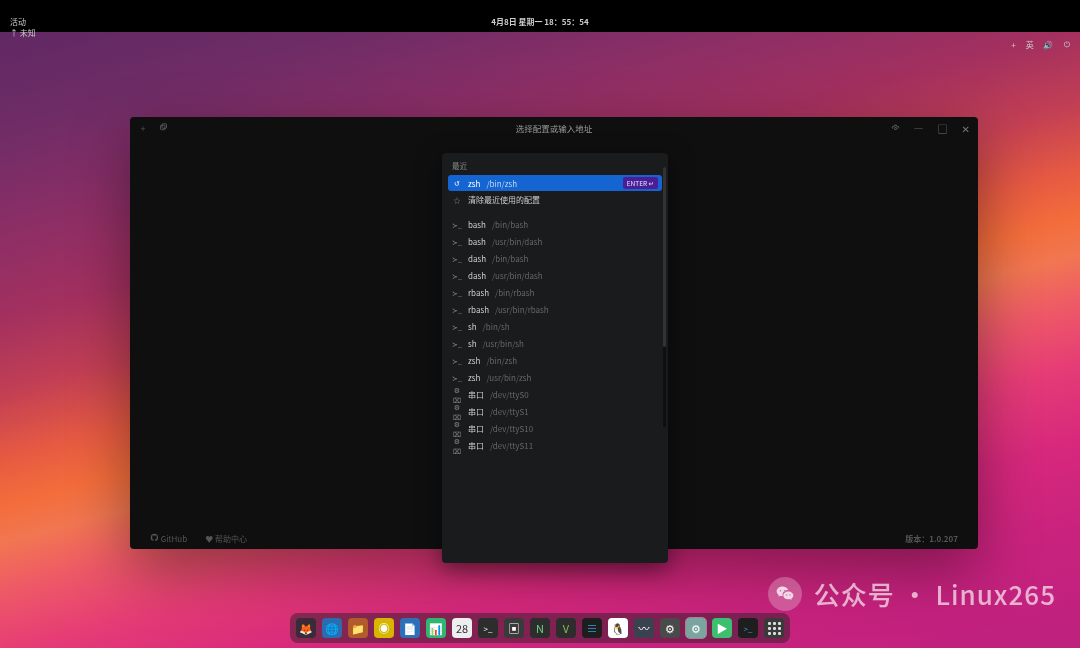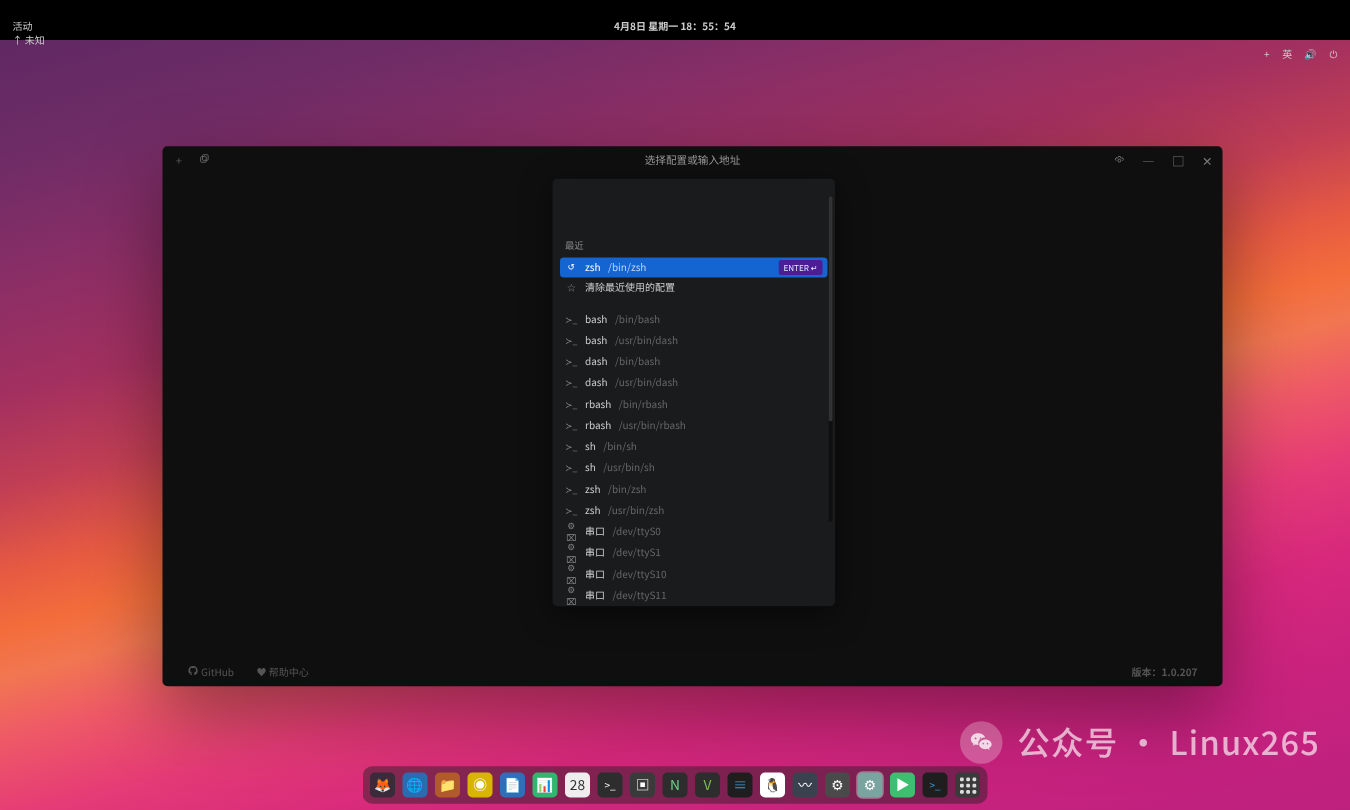--- a/index.html
+++ b/index.html
@@ -42,25 +42,24 @@
 
     .win-body { flex:1; position:relative; }
     .win-footer {
       height:22px; display:flex; align-items:center; padding:0 20px;
       color:#555; font-size:8px; gap:18px;
     }
     .win-footer .fr { margin-left:auto;font-weight:bold; }
 
     
     .dd {
-      position:absolute; left:312px; top:4px; width:226px; height:342px;
+      position:absolute; left:312px; top:14px; width:226px; height:410px;
       background:#1a1b1d; border-radius:4px; font-size:8px; color:#bbb;
       display:flex; flex-direction:column; overflow:hidden;
       box-shadow: 0 6px 24px rgba(0,0,0,.5);
-      justify-content: flex-end;
     }
     .dd .section-label { padding:7px 10px 4px; color:#888; font-size:7.5px; }
     .dd .item {
       display:flex; align-items:center; gap:6px; height:17px; padding:0 10px;
       color:#999;
     }
     .dd .item .ic { width:10px; text-align:center; font-size:7px; color:#888; }
     .dd .item .nm { color:#ccc; }
     .dd .item .pth { color:#666; }
     .dd .item.sel {

